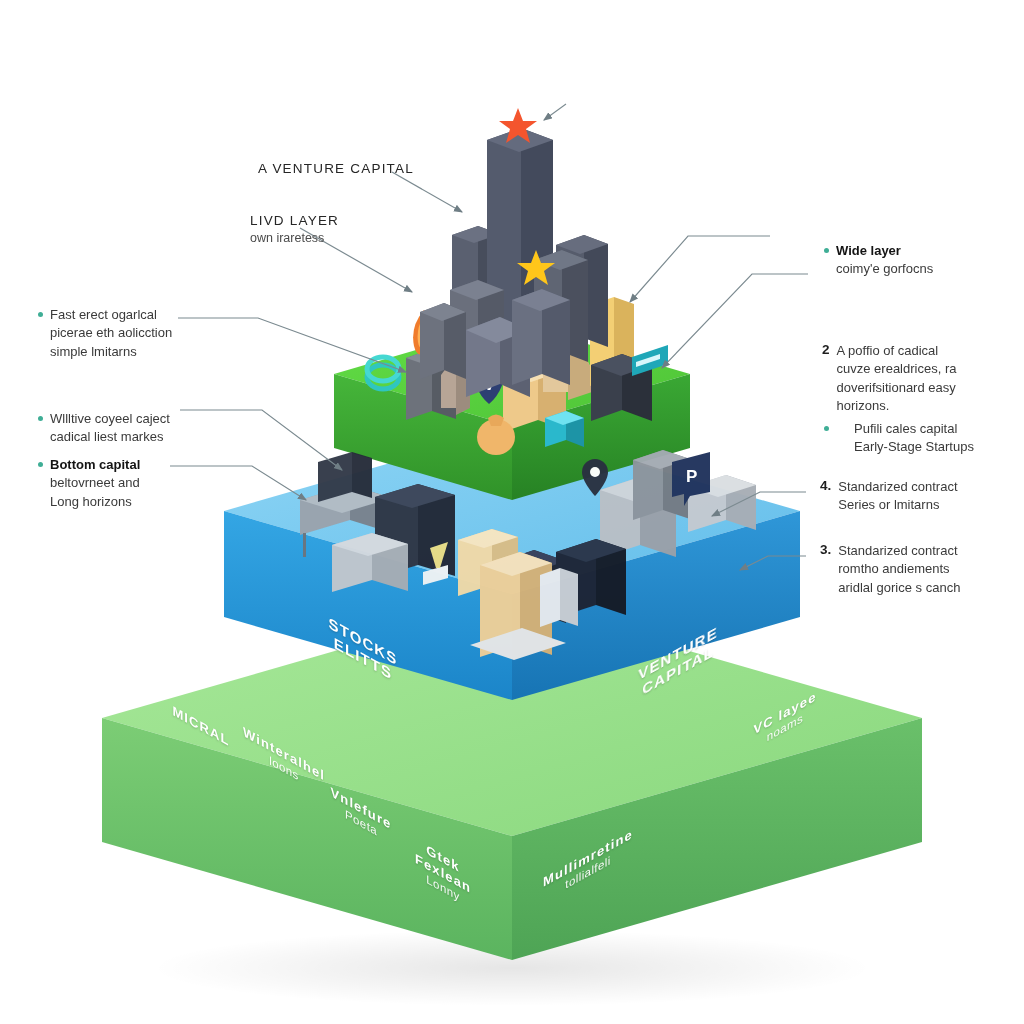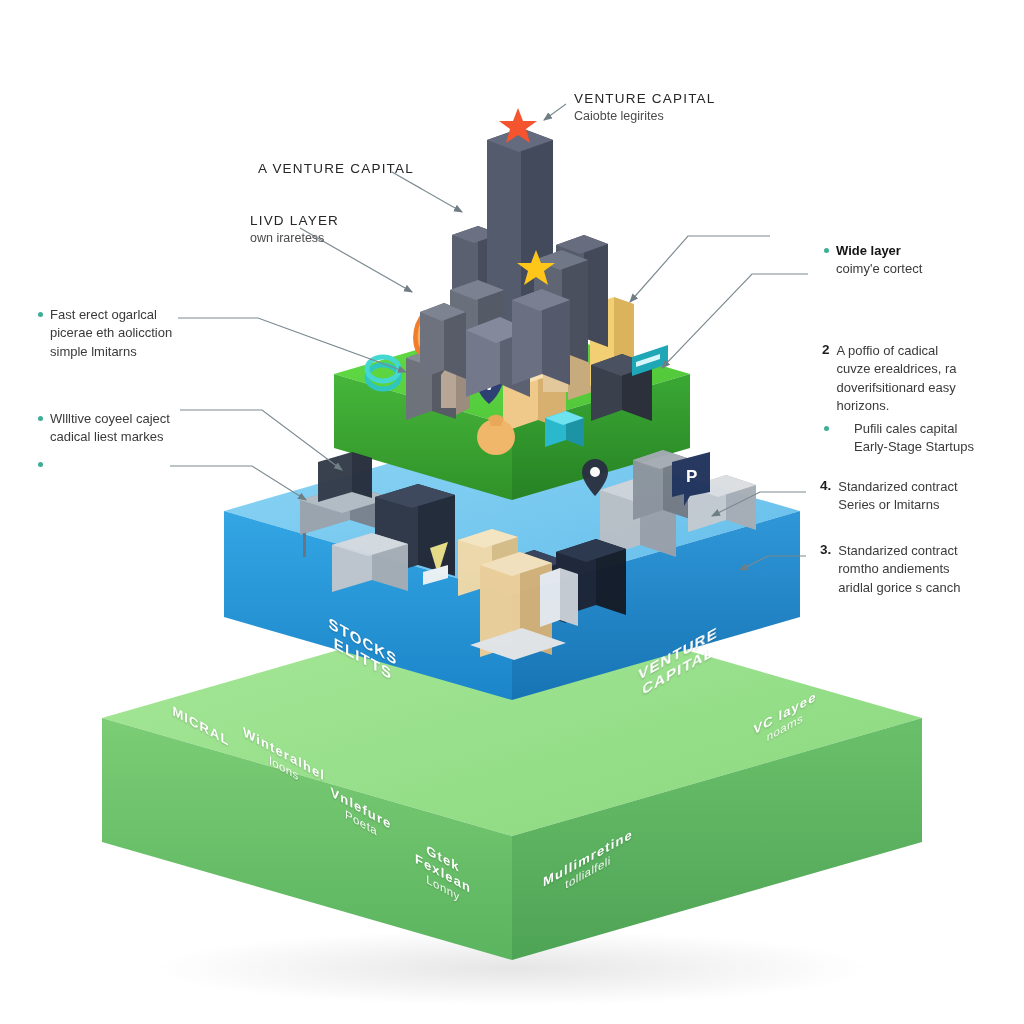--- a/index.html
+++ b/index.html
@@ -328,24 +328,20 @@
       <path d="M178,318 L258,318 L406,372" marker-end="url(#arrow)"></path>
       <path d="M180,410 L262,410 L342,470" marker-end="url(#arrow)"></path>
       <path d="M170,466 L252,466 L306,500" marker-end="url(#arrow)"></path>
       <path d="M770,236 L688,236 L630,302" marker-end="url(#arrow)"></path>
       <path d="M808,274 L752,274 L662,368" marker-end="url(#arrow)"></path>
       <path d="M806,492 L760,492 L712,516" marker-end="url(#arrow)"></path>
       <path d="M806,556 L768,556 L740,570" marker-end="url(#arrow)"></path>
     </g>
   </svg>
 
-  <div class="anno caps" style="left:574px;top:90px;">
-    <div class="ttl">VENTURE CAPITAL</div>
-    <div class="sub">Caiobte legirites</div>
-  </div>
 
   <div class="anno caps" style="left:258px;top:160px;">
     <div class="ttl">A VENTURE CAPITAL</div>
   </div>
 
   <div class="anno caps" style="left:250px;top:212px;">
     <div class="ttl">LIVD LAYER</div>
     <div class="sub">own iraretess</div>
   </div>
 
@@ -361,27 +357,32 @@
   <div class="bullet-item" style="left:38px;top:398px;margin-top:12px;">
     <span class="dot"></span>
     <span class="btxt">
       <span>Wllltive coyeel caject</span><br>
       <span>cadical liest markes</span>
     </span>
   </div>
 
   <div class="bullet-item" style="left:38px;top:456px;">
     <span class="dot"></span>
+    <span class="btxt">
+      <span class="b">Bottom capital</span><br>
+      <span>beltovrneet and</span><br>
+      <span>Long horizons</span>
+    </span>
   </div>
 
   <div class="bullet-item" style="left:824px;top:242px;">
     <span class="dot"></span>
     <span class="btxt">
       <span class="b">Wide layer</span><br>
-      <span>coimy'e cortect</span>
+      <span>coimy'e gorfocns</span>
     </span>
   </div>
 
   <div class="bullet-item" style="left:822px;top:342px;">
     <span class="num">2</span>
     <span class="btxt">
       <span>A poffio of cadical</span><br>
       <span>cuvze erealdrices, ra</span><br>
       <span>doverifsitionard easy</span><br>
       <span>horizons.</span>

